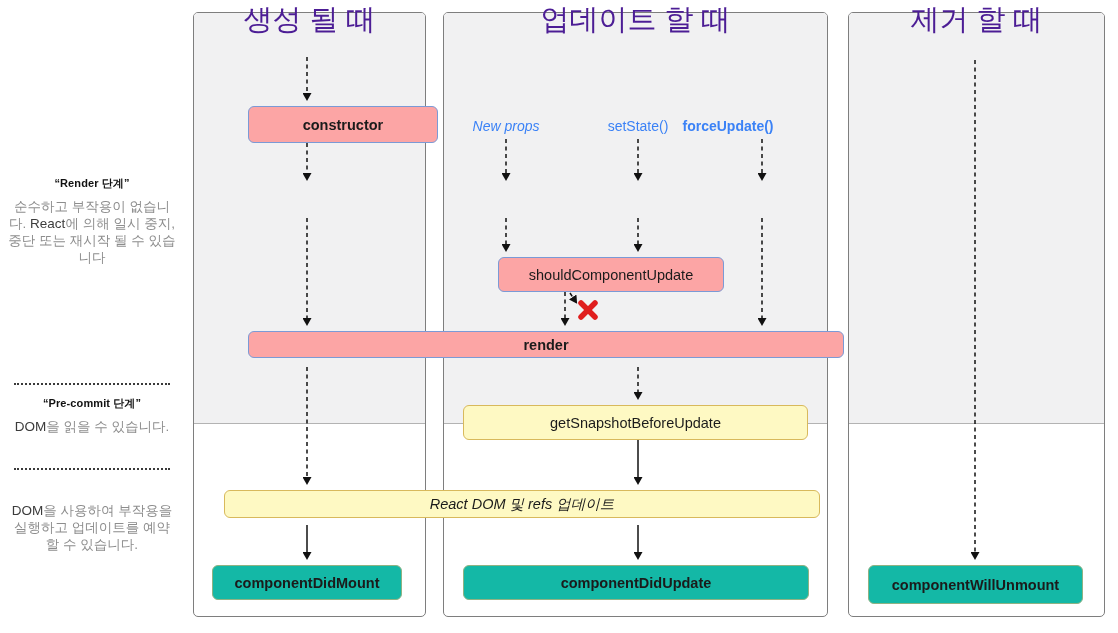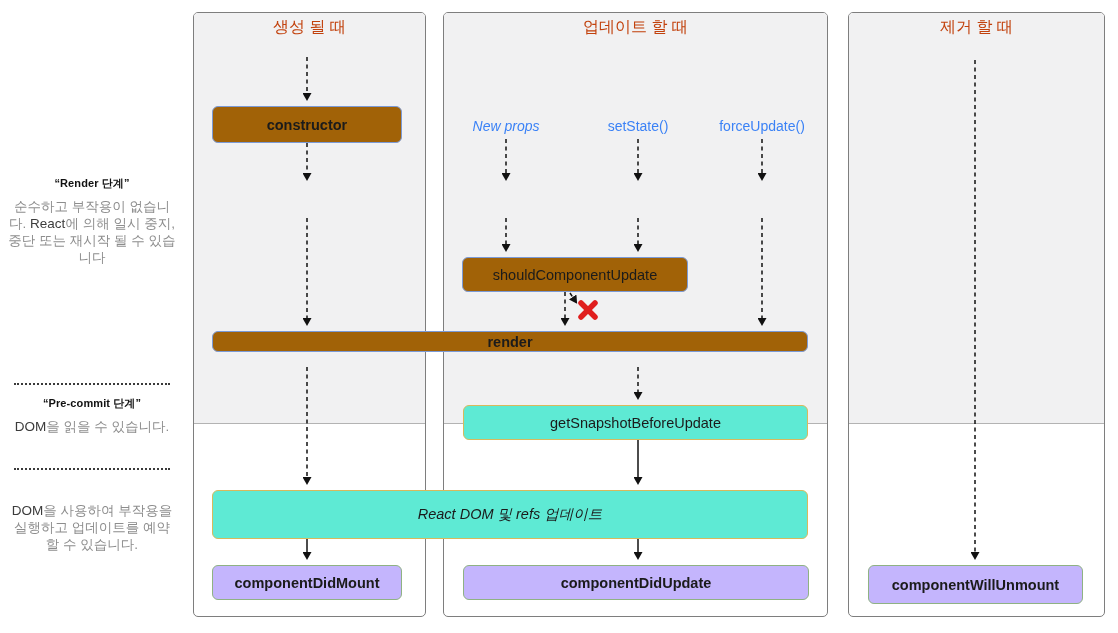--- a/index.html
+++ b/index.html
@@ -9,27 +9,27 @@
   
   .phase-block{position:absolute;left:8px;width:168px;text-align:center;}
   .phase-title{font-size:11px;font-weight:bold;color:#111;margin-bottom:7px;letter-spacing:.1px;}
   .phase-desc{font-size:13.5px;line-height:17px;color:#8d8d8d;}
   .phase-desc .code-word{color:#3c3c3c;}
   .dotted-divider{position:absolute;left:14px;width:156px;border-top:2px dotted #3a3a3a;height:0;}
 
   
   .panel{position:absolute;top:12px;height:605px;background:#fff;border:1.5px solid #7e7e7e;border-radius:5px;box-sizing:border-box;overflow:hidden;}
   .panel-shade{position:absolute;left:0;top:0;width:100%;height:410px;background:#f1f1f2;border-bottom:1px solid #b3b3b3;}
-  .panel-title{position:absolute;top:17px;left:0;width:100%;text-align:center;font-size:16px;font-weight:500;color:#c2410c;}
+  .panel-title{position:absolute;top:0;left:0;width:100%;text-align:center;font-size:29px;font-weight:500;color:#4c1d95;}
 
   
   .lc-box{position:absolute;box-sizing:border-box;border-radius:6px;display:flex;align-items:center;justify-content:center;font-size:14.5px;color:#1b1b1b;z-index:3;}
-  .box-blue{background:#a16207;border:1.5px solid #7b9ad6;}
-  .box-yellow{background:#5eead4;border:1.5px solid #d8b95c;}
-  .box-green{background:#c4b5fd;border:1.5px solid #8fb283;}
+  .box-blue{background:#fca5a5;border:1.5px solid #7b9ad6;margin-left:36px;}
+  .box-yellow{background:#fef9c3;border:1.5px solid #d8b95c;}
+  .box-green{background:#14b8a6;border:1.5px solid #8fb283;}
   .bold{font-weight:bold;}
   .italic{font-style:italic;}
 
   
   .trigger-label{position:absolute;top:118px;width:160px;text-align:center;font-size:14px;color:#3b82f6;z-index:3;}
 
   
   #arrows{position:absolute;left:0;top:0;z-index:2;pointer-events:none;}
 </style>
 </head>
@@ -64,21 +64,21 @@
   <div class="panel" style="left:848px;width:257px;">
     <div class="panel-shade"></div>
   </div>
 
   <div class="panel-title" style="left:193px;width:233px;z-index:3;">생성 될 때</div>
   <div class="panel-title" style="left:443px;width:385px;z-index:3;">업데이트 할 때</div>
   <div class="panel-title" style="left:848px;width:257px;z-index:3;">제거 할 때</div>
 
   <div class="trigger-label italic" style="left:426px;">New props</div>
   <div class="trigger-label" style="left:558px;">setState()</div>
-  <div class="trigger-label" style="left:682px;">forceUpdate()</div>
+  <div class="trigger-label" style="left:648px;font-weight:bold;">forceUpdate()</div>
 
   <svg id="arrows" width="1118" height="633">
     <defs>
       <marker id="ah" markerWidth="9" markerHeight="9" refX="6" refY="4.5" orient="auto" markerUnits="userSpaceOnUse">
         <path d="M0,0 L8,4.5 L0,9 Z" fill="#111"></path>
       </marker>
     </defs>
     <g stroke="#111" stroke-width="1.5" fill="none">
 
       <g stroke-dasharray="4 3.5">
@@ -104,20 +104,20 @@
     </g>
 
     <g stroke="#e01e1e" stroke-width="5.5" stroke-linecap="round">
       <line x1="581" y1="303" x2="595" y2="317"></line>
       <line x1="595" y1="303" x2="581" y2="317"></line>
     </g>
   </svg>
 
   <div class="lc-box box-blue bold" style="left:212px;top:106px;width:190px;height:37px;">constructor</div>
   <div class="lc-box box-blue" style="left:462px;top:257px;width:226px;height:35px;">shouldComponentUpdate</div>
-  <div class="lc-box box-blue bold" style="left:212px;top:331px;width:596px;height:21px;">render</div>
+  <div class="lc-box box-blue bold" style="left:212px;top:331px;width:596px;height:27px;">render</div>
   <div class="lc-box box-yellow" style="left:463px;top:405px;width:345px;height:35px;">getSnapshotBeforeUpdate</div>
-  <div class="lc-box box-yellow italic" style="left:212px;top:490px;width:596px;height:49px;">React DOM 및 refs 업데이트</div>
+  <div class="lc-box box-yellow italic" style="left:224px;top:490px;width:596px;height:28px;">React DOM 및 refs 업데이트</div>
   <div class="lc-box box-green bold" style="left:212px;top:565px;width:190px;height:35px;">componentDidMount</div>
   <div class="lc-box box-green bold" style="left:463px;top:565px;width:346px;height:35px;">componentDidUpdate</div>
   <div class="lc-box box-green bold" style="left:868px;top:565px;width:215px;height:39px;">componentWillUnmount</div>
 
 </div>
 
 </body></html>

